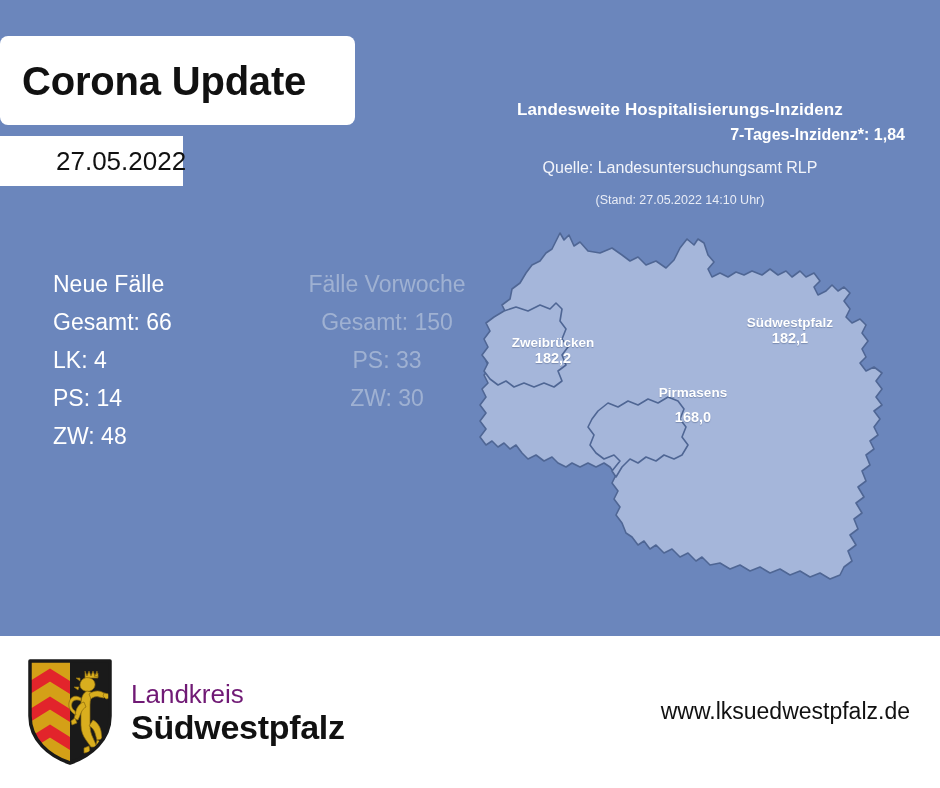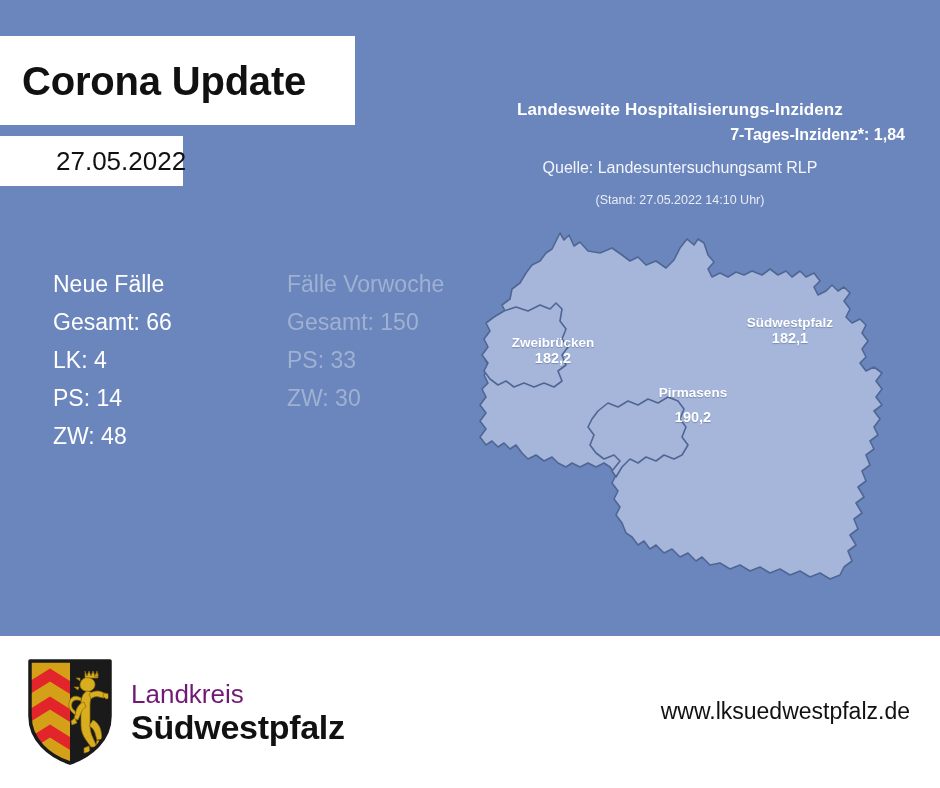--- a/index.html
+++ b/index.html
@@ -21,20 +21,21 @@
   
   .title-box {
     position: absolute;
     left: 0;
     top: 36px;
     width: 355px;
     height: 89px;
     background: #FFFFFF;
     display: flex;
     align-items: center;
+    border-radius: 8px;
   }
   .title-box .title-text {
     padding-left: 22px;
     font-size: 40px;
     font-weight: bold;
     color: #111111;
     letter-spacing: -0.2px;
     line-height: 1;
   }
   .date-box {
@@ -102,21 +103,21 @@
     flex-direction: column;
   }
   .stat-col .stat-row {
     font-size: 23px;
     line-height: 38px;
     white-space: nowrap;
   }
   .col-current .stat-row { color: #FFFFFF; }
   .col-previous .stat-row { color: #9FB1D2; }
   .col-current { width: 180px; }
-  .col-previous { width: 200px; }
+  .col-previous { width: 200px; text-align: center; }
 
   
   .map-wrap {
     position: absolute;
     left: 470px;
     top: 215px;
     width: 440px;
     height: 410px;
   }
   .map-wrap svg { display: block; width: 100%; height: 100%; }
@@ -279,21 +280,21 @@
       <span class="lbl-val">182,2</span>
     </div>
 
     <div class="map-label lab-sw">
       <span class="lbl-name">Südwestpfalz</span>
       <span class="lbl-val">182,1</span>
     </div>
 
     <div class="map-label lab-ps">
       <span class="lbl-name">Pirmasens</span>
-      <span class="lbl-val">190,2</span>
+      <span class="lbl-val">168,0</span>
     </div>
   </div>
 
   <div class="footer">
     <div class="logo">
       <svg class="crest" viewBox="0 0 86 108" xmlns="http://www.w3.org/2000/svg">
         <defs>
           <clipPath id="shieldClip">
             <path d="M3 3 H83 V58 C83 82 64 98 43 105 C22 98 3 82 3 58 Z"></path>
           </clipPath>

